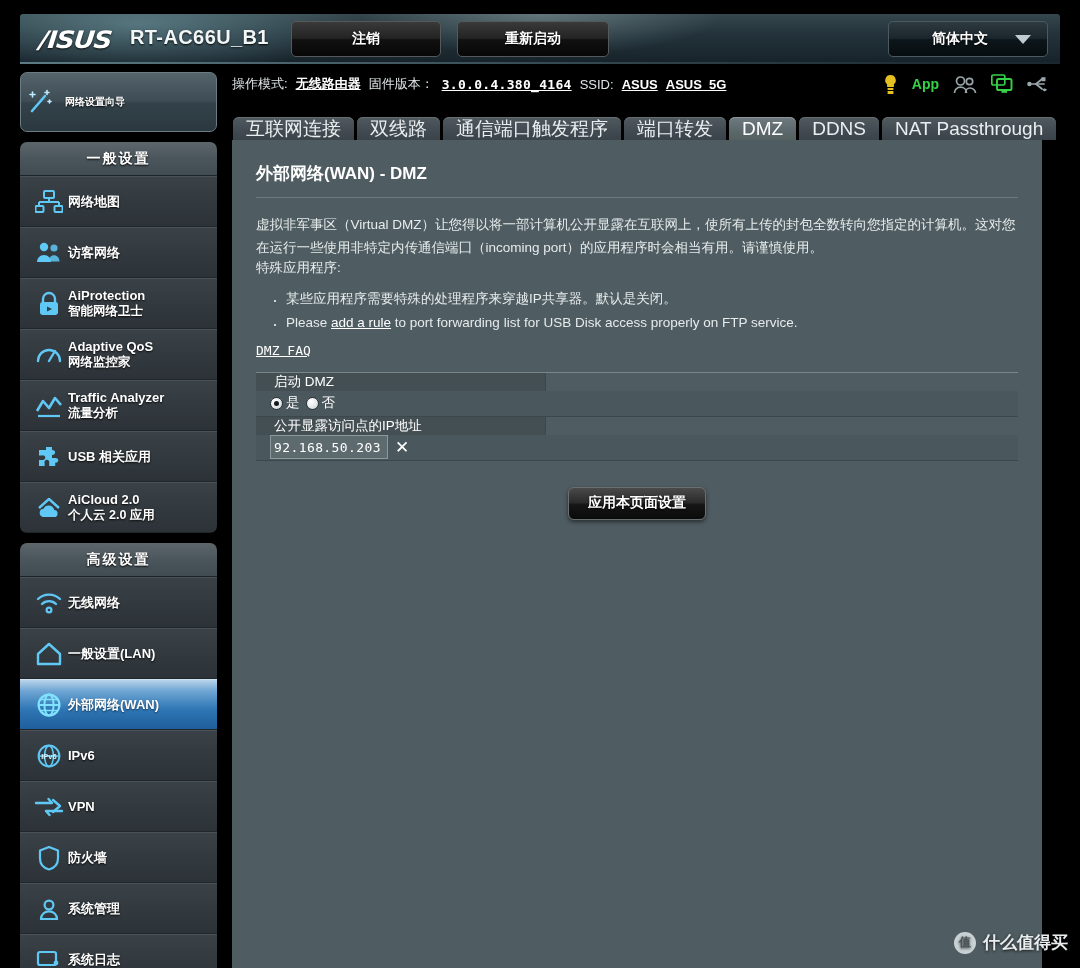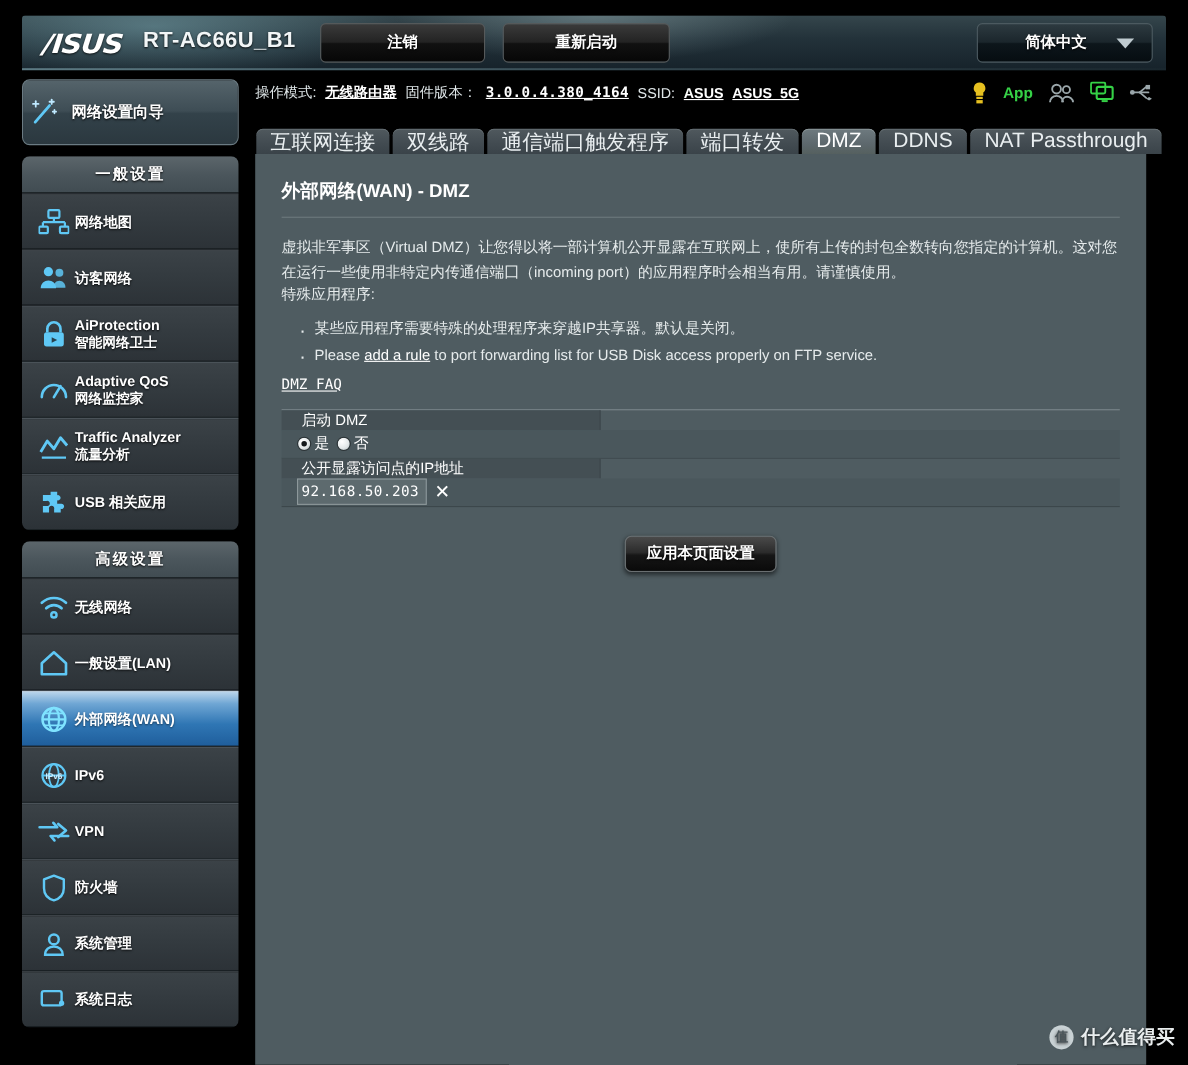--- a/index.html
+++ b/index.html
@@ -81,21 +81,21 @@
   .sidebar { position: absolute; left: 20px; top: 72px; width: 197px; }
 
   .wizard-btn {
     width: 197px; height: 60px;
     background: linear-gradient(180deg, #55646b 0%, #3e4d55 48%, #33424a 52%, #2b383f 100%);
     border: 1px solid #6b7b83; border-radius: 7px;
     display: flex; align-items: center; cursor: pointer;
     box-shadow: 0 1px 3px rgba(0,0,0,.6);
   }
   .wizard-btn .w-label {
-    color: #ffffff; font-size: 14px; font-weight: bold;
+    color: #ffffff; font-size: 10px; font-weight: bold;
     text-shadow: 0 1px 2px #000; margin-left: 6px;
   }
 
   .menu-group { margin-top: 10px; border-radius: 7px; overflow: hidden; }
   .group-head {
     height: 34px;
     background: linear-gradient(180deg, #5c666b 0%, #4b565c 50%, #414c52 100%);
     color: #ffffff; font-size: 14px; font-weight: bold;
     display: flex; align-items: center; justify-content: center;
     letter-spacing: 2px; text-shadow: 0 1px 2px #000;
@@ -367,20 +367,32 @@
 
       <div class="menu-item">
         <span class="mi-icon">
           <svg class="ico" width="26" height="26" viewBox="0 0 26 26">
             <path d="M10 3h6v3.2a2.4 2.4 0 1 1 0 4.6V14h3.2a2.4 2.4 0 1 1 0 4.6V22h-6v-3.2a2.4 2.4 0 1 0-4.6 0V22H3v-6h3.2a2.4 2.4 0 1 0 0-4.6H3V6h7z" fill="#5fc8f5"></path>
           </svg>
         </span>
         <span class="mi-text">USB 相关应用</span>
       </div>
 
+      <div class="menu-item">
+        <span class="mi-icon">
+          <svg class="ico" width="28" height="26" viewBox="0 0 28 26">
+            <path d="M4 13L14 4l10 9" fill="none" stroke="#5fc8f5" stroke-width="2.4" stroke-linejoin="round"></path>
+            <path d="M8 22a4.2 4.2 0 0 1 .6-8.3 5.6 5.6 0 0 1 10.6 1.4A3.4 3.4 0 0 1 19 22z" fill="#5fc8f5"></path>
+          </svg>
+        </span>
+        <span class="mi-text">
+          <span>AiCloud 2.0</span>
+          <span class="sub">个人云 2.0 应用</span>
+        </span>
+      </div>
     </div>
 
     <div class="menu-group">
       <div class="group-head">高级设置</div>
 
       <div class="menu-item">
         <span class="mi-icon">
           <svg class="ico" width="28" height="24" viewBox="0 0 28 24">
             <g fill="none" stroke="#5fc8f5" stroke-width="2.4" stroke-linecap="round">
               <path d="M3 8a16 16 0 0 1 22 0"></path>

